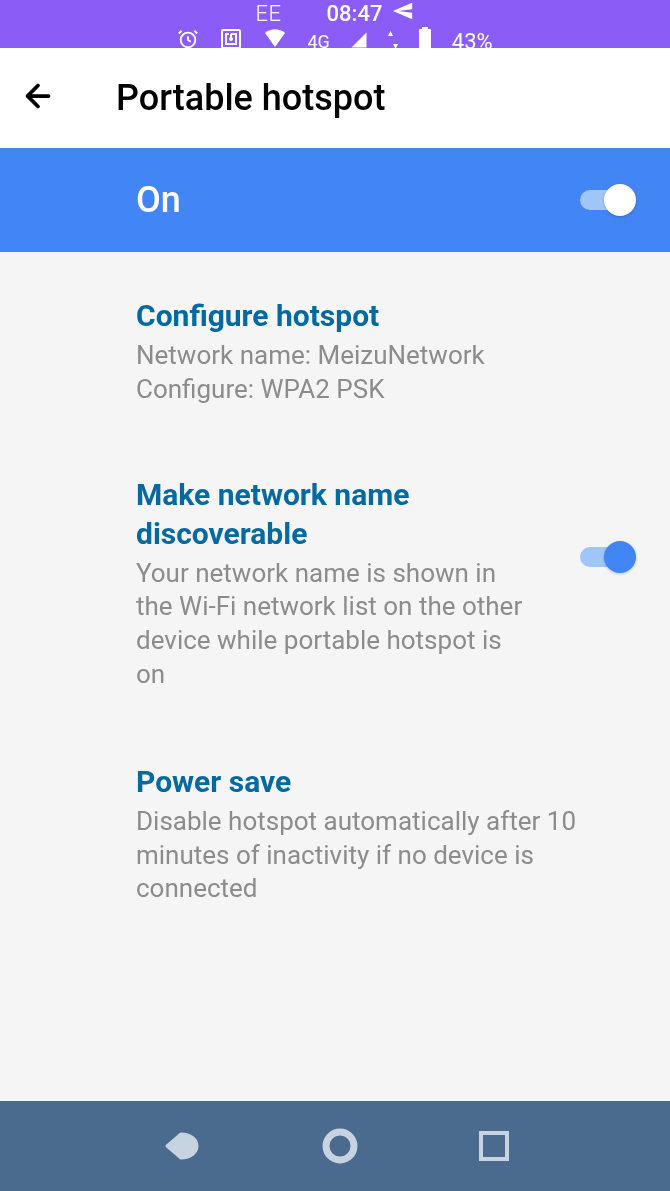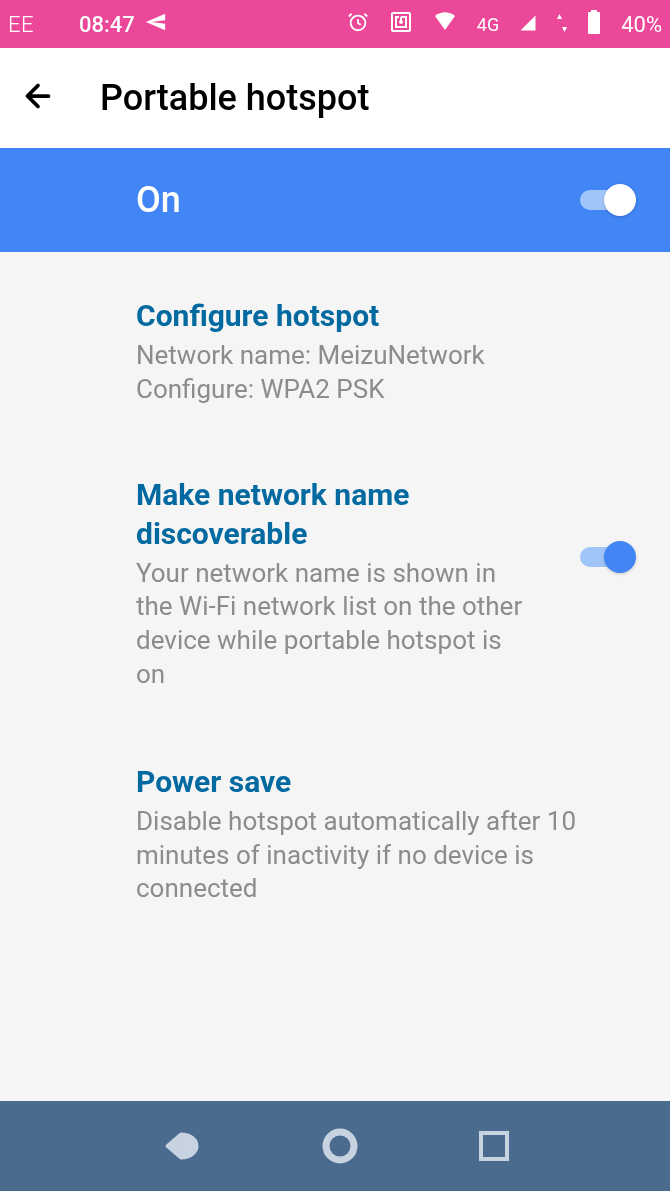--- a/index.html
+++ b/index.html
@@ -10,27 +10,28 @@
     body {
       width: 670px;
       height: 1191px;
       font-family: -apple-system, BlinkMacSystemFont, 'Segoe UI', Roboto, sans-serif;
       background: #f5f5f5;
       position: relative;
       overflow: hidden;
     }
     .status-bar {
       height: 48px;
-      background: #ec4899;
+      background: #8b5cf6;
       color: #fff;
       display: flex;
       align-items: center;
       justify-content: space-between;
-      padding: 0 8px;
+      padding: 0 17px;
       font-size: 22px;
+      flex-direction: column;
     }
     .status-left {
       display: flex;
       align-items: center;
       gap: 10px;
     }
     .status-carrier {
       font-weight: 300;
       letter-spacing: 0.5px;
     }
@@ -46,21 +47,21 @@
     .battery-pct {
       font-size: 22px;
       font-weight: 400;
     }
     .app-bar {
       height: 100px;
       background: #fff;
       display: flex;
       align-items: center;
       padding: 0 20px;
-      gap: 44px;
+      gap: 60px;
     }
     .back-arrow {
       cursor: pointer;
     }
     .app-title {
       font-size: 36px;
       font-weight: 500;
       color: #000;
     }
     .toggle-row-main {
@@ -200,21 +201,21 @@
       <svg width="10" height="18" viewBox="0 0 10 18" fill="#fff">
           <path d="M2.5 0L0 5h5zM7.5 18l2.5-5H5z"></path>
         </svg>
     </span>
     <span>
       <svg width="14" height="24" viewBox="0 0 14 24" fill="#fff">
           <rect x="1" y="2" width="12" height="22" rx="1"></rect>
           <rect x="4" y="0" width="6" height="3"></rect>
         </svg>
     </span>
-    <span class="battery-pct">40%</span>
+    <span class="battery-pct">43%</span>
   </div>
 </div>
 
 <div class="app-bar">
   <div class="back-arrow">
     <svg width="36" height="36" viewBox="0 0 24 24" fill="none" stroke="#000" stroke-width="2.5" stroke-linecap="round" stroke-linejoin="round">
         <path d="M19 12H5M12 19l-7-7 7-7"></path>
       </svg>
   </div>
   <div class="app-title">Portable hotspot</div>

